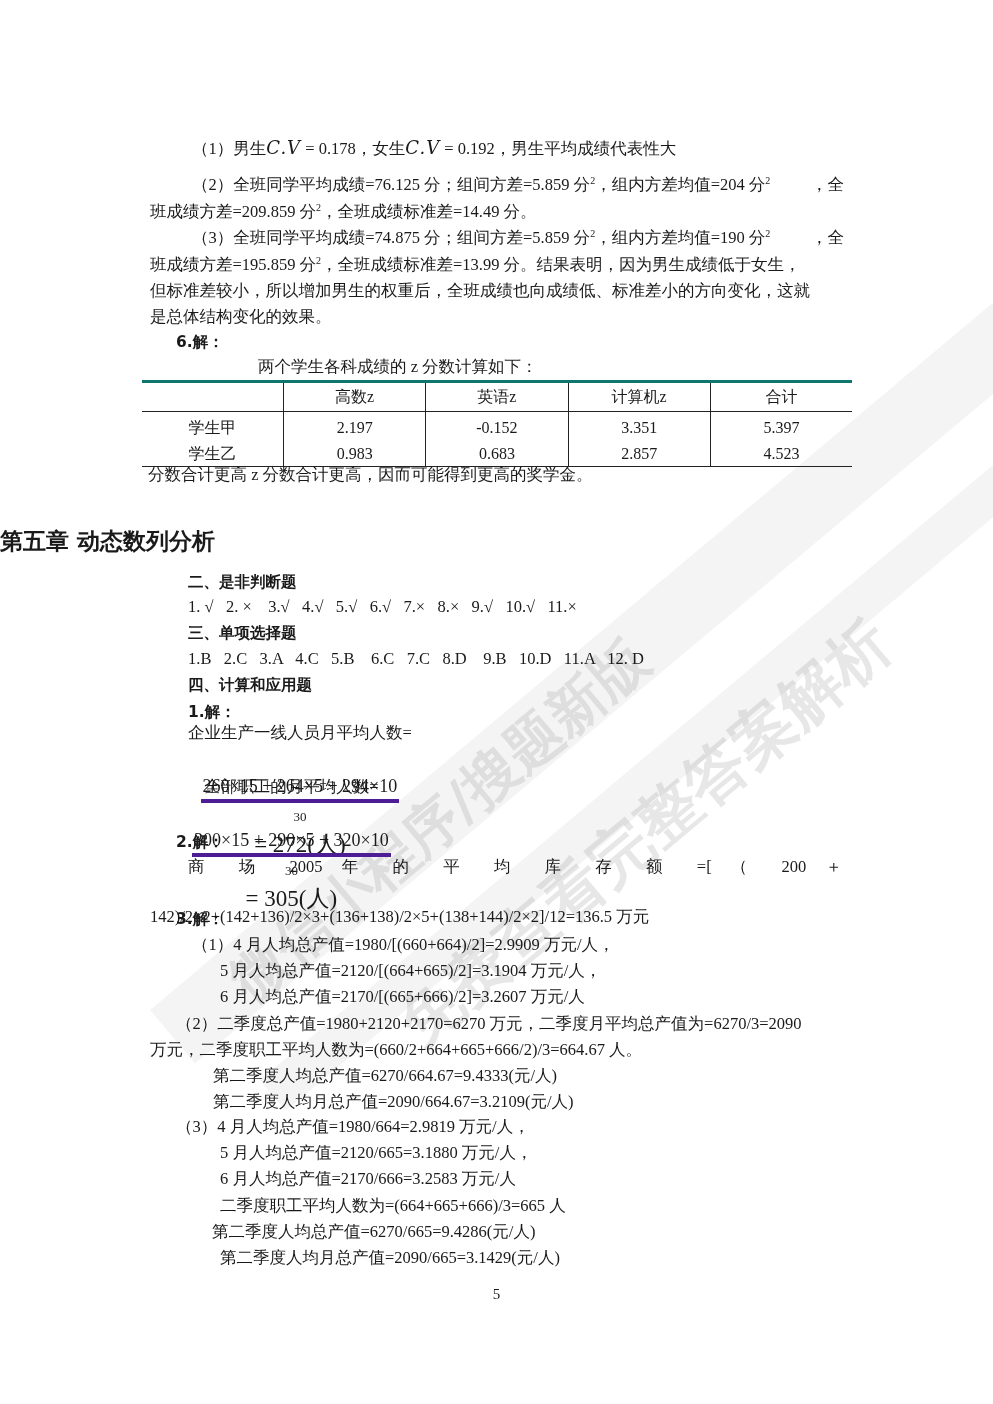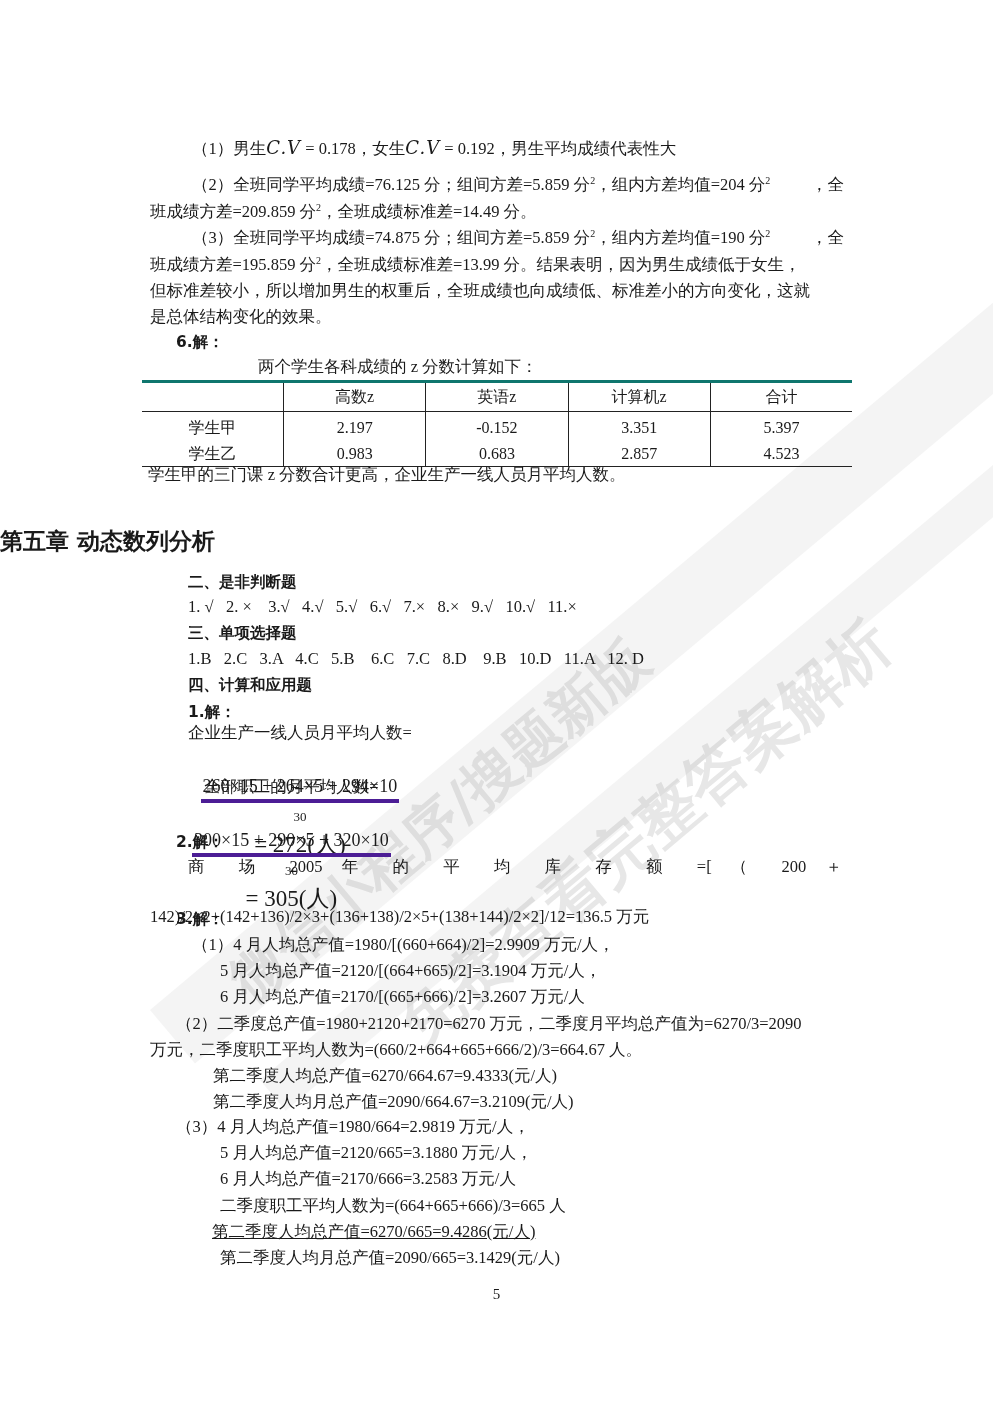--- a/index.html
+++ b/index.html
@@ -86,21 +86,21 @@
     <tr class="r2">
       <td>学生乙</td>
       <td>0.983</td>
       <td>0.683</td>
       <td>2.857</td>
       <td>4.523</td>
     </tr>
   </tbody>
     </table>
 
-  <div class="line" style="left:148px; top:464px;">学生甲的三门课 z 分数合计更高，企业生产一线人员月平均人数。</div>
+  <div class="line" style="left:148px; top:464px;">分数合计更高 z 分数合计更高，因而可能得到更高的奖学金。</div>
 
   <div class="chapter">第五章  动态数列分析</div>
 
   <div class="line bold" style="left:188px; top:571px;">二、是非判断题</div>
   <div class="line" style="left:188px; top:596px; white-space:pre;">1. √   2. ×    3.√   4.√   5.√   6.√   7.×   8.×   9.√   10.√   11.×</div>
   <div class="line bold" style="left:188px; top:622px;">三、单项选择题</div>
   <div class="line" style="left:188px; top:648px; white-space:pre;">1.B   2.C   3.A   4.C   5.B    6.C   7.C   8.D    9.B   10.D   11.A   12. D</div>
   <div class="line bold" style="left:188px; top:674px;">四、计算和应用题</div>
 
   <div class="line bold" style="left:188px; top:701px;">1.解：</div>
@@ -134,17 +134,17 @@
 
   <div class="line" style="left:176px; top:1013px;">（2）二季度总产值=1980+2120+2170=6270 万元，二季度月平均总产值为=6270/3=2090</div>
   <div class="line" style="left:150px; top:1039px;">万元，二季度职工平均人数为=(660/2+664+665+666/2)/3=664.67 人。</div>
   <div class="line" style="left:213px; top:1065px;">第二季度人均总产值=6270/664.67=9.4333(元/人)</div>
   <div class="line" style="left:213px; top:1091px;">第二季度人均月总产值=2090/664.67=3.2109(元/人)</div>
 
   <div class="line" style="left:176px; top:1116px;">（3）4 月人均总产值=1980/664=2.9819 万元/人，</div>
   <div class="line" style="left:220px; top:1142px;">5 月人均总产值=2120/665=3.1880 万元/人，</div>
   <div class="line" style="left:220px; top:1168px;">6 月人均总产值=2170/666=3.2583 万元/人</div>
   <div class="line" style="left:220px; top:1195px;">二季度职工平均人数为=(664+665+666)/3=665 人</div>
-  <div class="line" style="left:212px; top:1221px;text-decoration:underline;">第二季度人均总产值=6270/665=9.4286(元/人)</div>
+  <div class="line" style="left:212px; top:1221px;">第二季度人均总产值=6270/665=9.4286(元/人)</div>
   <div class="line" style="left:220px; top:1247px;">第二季度人均月总产值=2090/665=3.1429(元/人)</div>
 
   <div class="pagenum">5</div>
 </div>
 
 </body></html>

